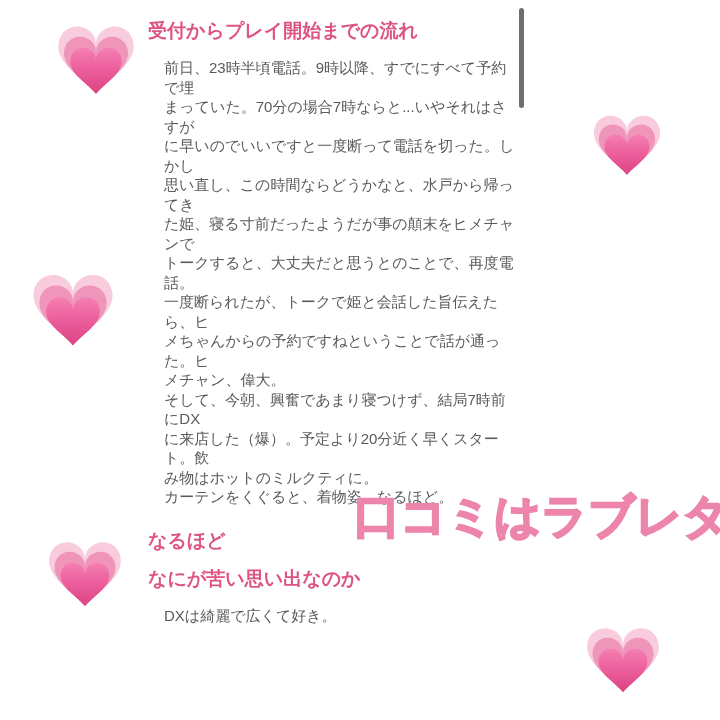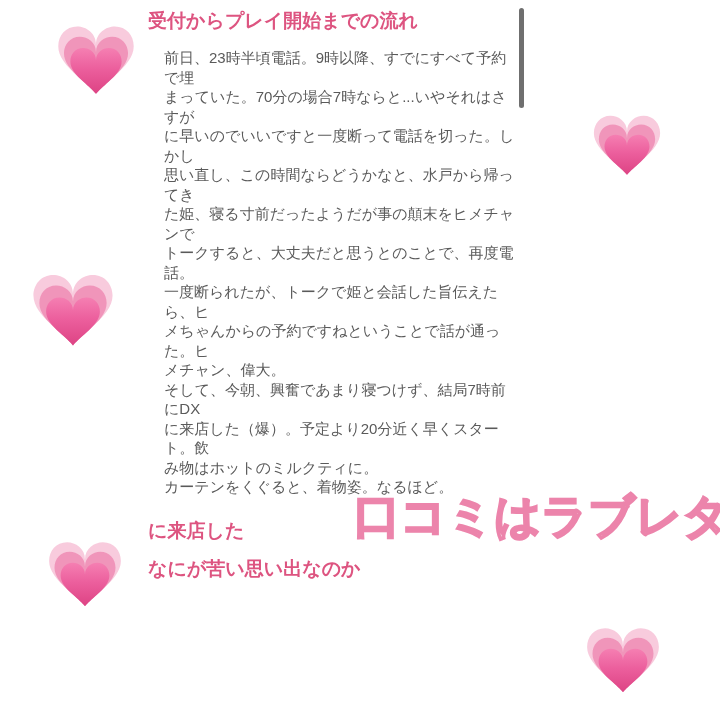--- a/index.html
+++ b/index.html
@@ -2,21 +2,21 @@
 <html><head>
 <meta charset="utf-8">
 <style>
   html,body{margin:0;padding:0;}
   body{
     width:720px;height:720px;position:relative;overflow:hidden;
     background:#ffffff;
     font-family:"Liberation Sans","DejaVu Sans",sans-serif;
   }
   .content{
-    position:absolute;left:148px;top:0;width:385px;
+    position:absolute;left:148px;top:10px;width:385px;
   }
   .section-heading{
     color:#dd5480;font-size:19px;font-weight:bold;
     margin:0;padding:0;line-height:22px;
   }
   .section-body{
     color:#5a5a5a;font-size:15px;line-height:19.5px;
     margin:16px;padding:0;white-space:pre-line;
   }
   .h1{margin-top:10px;margin-bottom:6px;}
@@ -74,23 +74,24 @@
 た姫、寝る寸前だったようだが事の顛末をヒメチャンで
 トークすると、大丈夫だと思うとのことで、再度電話。
 一度断られたが、トークで姫と会話した旨伝えたら、ヒ
 メちゃんからの予約ですねということで話が通った。ヒ
 メチャン、偉大。
 そして、今朝、興奮であまり寝つけず、結局7時前にDX
 に来店した（爆）。予定より20分近く早くスタート。飲
 み物はホットのミルクティに。
 カーテンをくぐると、着物姿。なるほど。</p>
 
-  <h2 class="section-heading h2">に来店した</h2>
+  <h2 class="section-heading h2">なるほど</h2>
 
   <h2 class="section-heading h3">なにが苦い思い出なのか</h2>
+  <p class="section-body">DXは綺麗で広くて好き。</p>
 
 </div>
 
 <div class="scrollbar"></div>
 
 <span class="heart" style="left:55px;top:20px;width:82px;height:82px;">
   <svg viewBox="0 0 100 100">
       <use href="#growingHeart"></use>
     </svg>
 </span>

